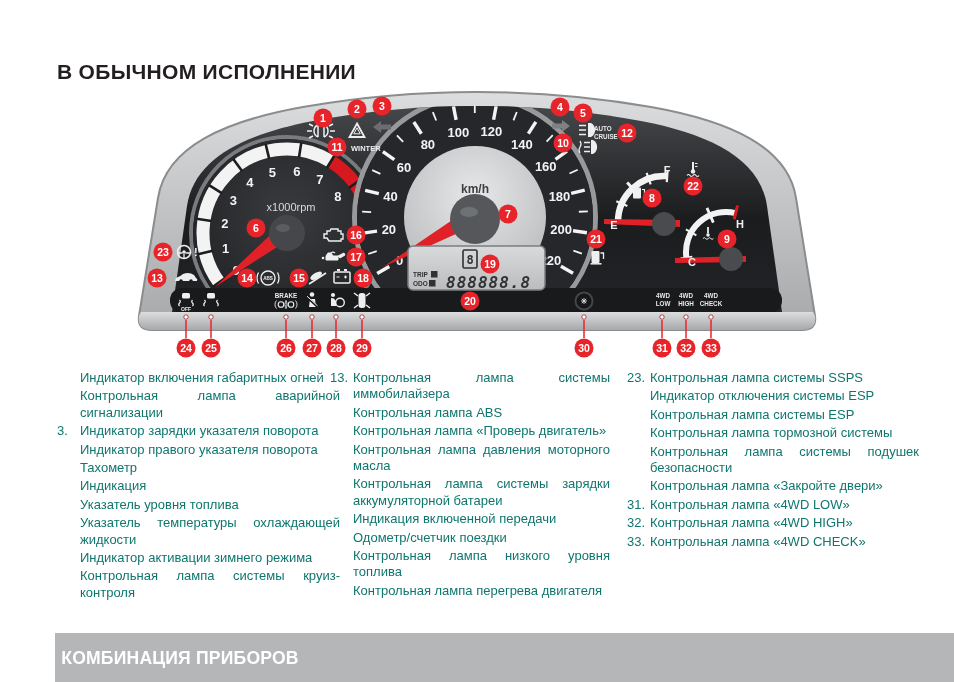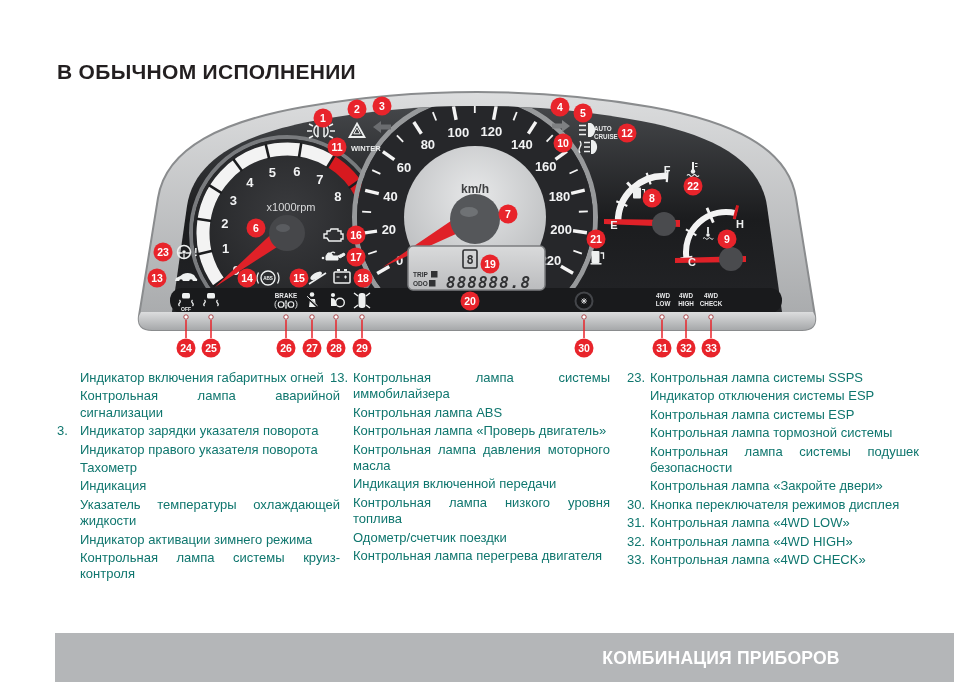--- a/index.html
+++ b/index.html
@@ -9,21 +9,21 @@
          color:#231f20;letter-spacing:.3px}
   #cluster{position:absolute;left:0;top:0}
   .legend-col{position:absolute;top:370px;font-size:13px;line-height:16.4px;color:#0f766e}
   #col1{left:57px;width:283px}
   #col2{left:330px;width:280px}
   #col3{left:627px;width:292px}
   .legend-item{display:flex;margin-bottom:2px}
   .legend-num{flex:0 0 23px}
   .legend-text{flex:1;text-align:justify}
   .footer{position:absolute;left:55px;right:0;top:633px;height:49px;background:#b4b6b8;
-          display:flex;align-items:center;justify-content:flex-end;
+          display:flex;align-items:center;justify-content:flex-start;
           padding-right:108px;box-sizing:border-box}
   .footer span{color:#fff;font-weight:bold;font-size:18.5px;letter-spacing:.2px;
                display:inline-block;transform:scaleX(.95)}
   
   .gnum{font:bold 13px "Liberation Sans",sans-serif;fill:#f2f3f4}
   .cnum{font:bold 10.5px "Liberation Sans",sans-serif;fill:#fff}
   .wlabel{font:bold 11px "Liberation Sans",sans-serif;fill:#eef0f0}
   .tiny{font:bold 7.5px "Liberation Sans",sans-serif;fill:#eef0f0}
   .tiny2{font:bold 6.3px "Liberation Sans",sans-serif;fill:#e8e9ea}
   .dial-label{font:11px "Liberation Sans",sans-serif;fill:#d9dadb}
@@ -498,20 +498,24 @@
     <div class="legend-item">
       <span class="legend-num"></span>
       <span class="legend-text">Тахометр</span>
     </div>
     <div class="legend-item">
       <span class="legend-num"></span>
       <span class="legend-text">Индикация</span>
     </div>
     <div class="legend-item">
       <span class="legend-num"></span>
+      <span class="legend-text">Указатель уровня топлива</span>
+    </div>
+    <div class="legend-item">
+      <span class="legend-num"></span>
       <span class="legend-text">Указатель температуры охлаждающей жидкости</span>
     </div>
     <div class="legend-item">
       <span class="legend-num"></span>
       <span class="legend-text">Индикатор активации зимнего режима</span>
     </div>
     <div class="legend-item">
       <span class="legend-num"></span>
       <span class="legend-text">Контрольная лампа системы круиз-контроля</span>
     </div>
@@ -528,29 +532,33 @@
     <div class="legend-item">
       <span class="legend-num"></span>
       <span class="legend-text">Контрольная лампа «Проверь двигатель»</span>
     </div>
     <div class="legend-item">
       <span class="legend-num"></span>
       <span class="legend-text">Контрольная лампа давления моторного масла</span>
     </div>
     <div class="legend-item">
       <span class="legend-num"></span>
+      <span class="legend-text">Контрольная лампа системы зарядки аккумуляторной батареи</span>
+    </div>
+    <div class="legend-item">
+      <span class="legend-num"></span>
       <span class="legend-text">Индикация включенной передачи</span>
     </div>
     <div class="legend-item">
       <span class="legend-num"></span>
+      <span class="legend-text">Одометр/счетчик поездки</span>
+    </div>
+    <div class="legend-item">
+      <span class="legend-num"></span>
       <span class="legend-text">Контрольная лампа низкого уровня топлива</span>
-    </div>
-    <div class="legend-item">
-      <span class="legend-num"></span>
-      <span class="legend-text">Одометр/счетчик поездки</span>
     </div>
     <div class="legend-item">
       <span class="legend-num"></span>
       <span class="legend-text">Контрольная лампа перегрева двигателя</span>
     </div>
   </div>
 <div class="legend-col" id="col3">
     <div class="legend-item">
       <span class="legend-num">23.</span>
       <span class="legend-text">Контрольная лампа системы SSPS</span>
@@ -567,24 +575,20 @@
       <span class="legend-num"></span>
       <span class="legend-text">Контрольная лампа тормозной системы</span>
     </div>
     <div class="legend-item">
       <span class="legend-num"></span>
       <span class="legend-text">Контрольная лампа системы подушек безопасности</span>
     </div>
     <div class="legend-item">
       <span class="legend-num"></span>
       <span class="legend-text">Контрольная лампа «Закройте двери»</span>
-    </div>
-    <div class="legend-item">
-      <span class="legend-num">30.</span>
-      <span class="legend-text">Кнопка переключателя режимов дисплея</span>
     </div>
     <div class="legend-item">
       <span class="legend-num">31.</span>
       <span class="legend-text">Контрольная лампа «4WD LOW»</span>
     </div>
     <div class="legend-item">
       <span class="legend-num">32.</span>
       <span class="legend-text">Контрольная лампа «4WD HIGH»</span>
     </div>
     <div class="legend-item">

